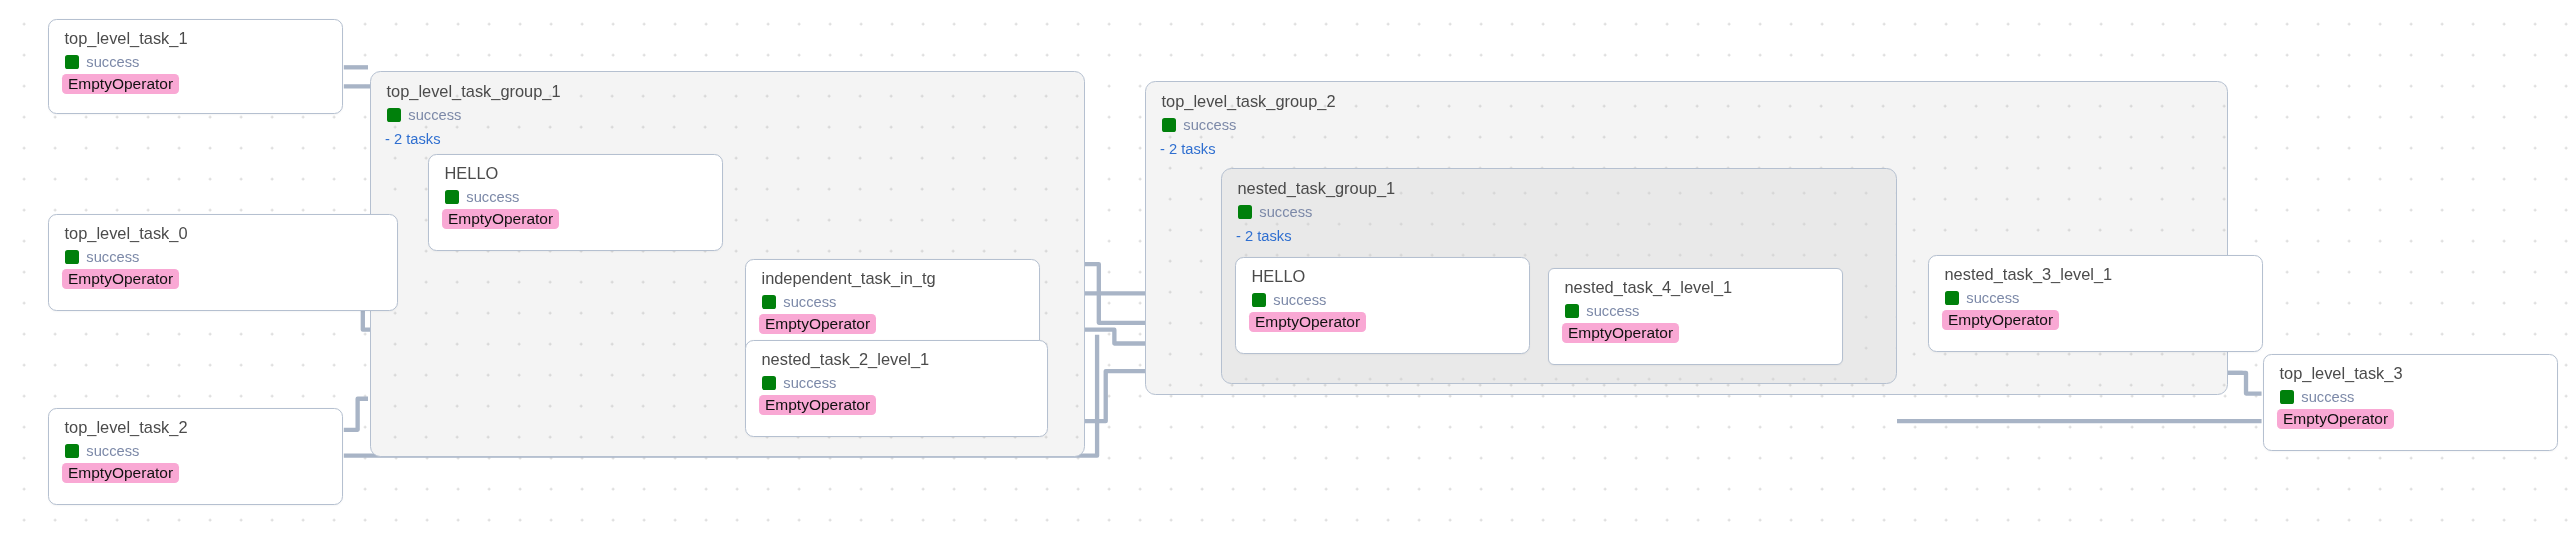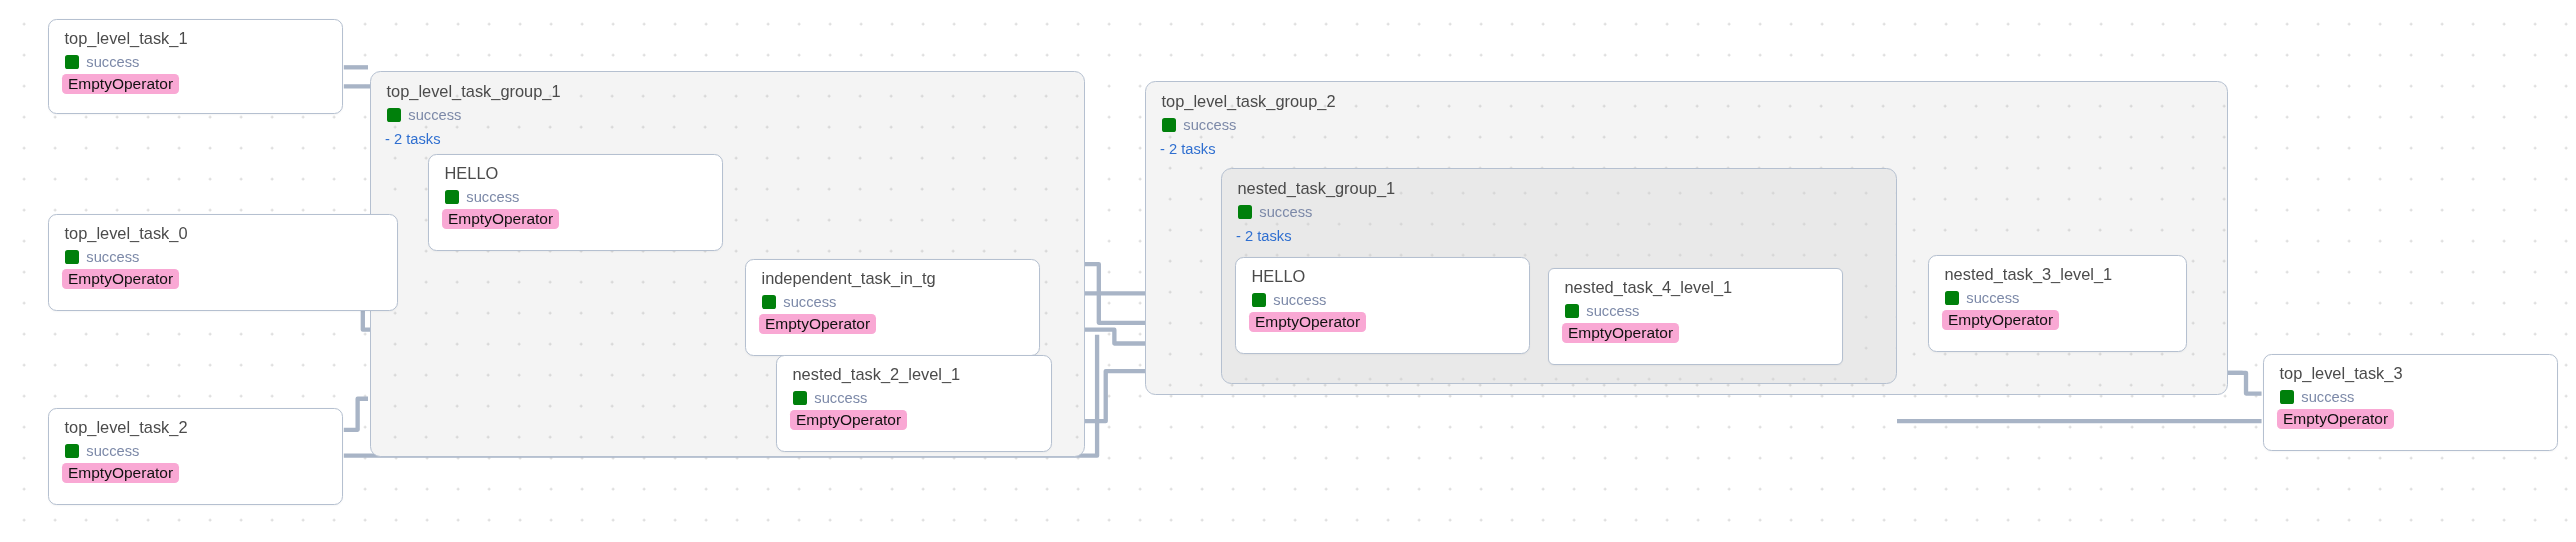--- a/index.html
+++ b/index.html
@@ -186,21 +186,21 @@
 
   <div class="node" style="left:745px;top:220px;width:295px;height:97px;margin-top:39px;">
     <div class="node-title">independent_task_in_tg</div>
     <div class="node-status">
       <span class="sq"></span>
       <span class="status-label">success</span>
     </div>
     <div class="op">EmptyOperator</div>
   </div>
 
-  <div class="node" style="left:745px;top:355px;width:276px;height:97px;margin-left:31px;">
+  <div class="node" style="left:745px;top:340px;width:303px;height:97px;">
     <div class="node-title">nested_task_2_level_1</div>
     <div class="node-status">
       <span class="sq"></span>
       <span class="status-label">success</span>
     </div>
     <div class="op">EmptyOperator</div>
   </div>
 
   <div class="node" style="left:1235px;top:257px;width:295px;height:97px;">
     <div class="node-title">HELLO</div>
@@ -213,21 +213,21 @@
 
   <div class="node" style="left:1548px;top:268px;width:295px;height:97px;border-radius:6px;">
     <div class="node-title">nested_task_4_level_1</div>
     <div class="node-status">
       <span class="sq"></span>
       <span class="status-label">success</span>
     </div>
     <div class="op">EmptyOperator</div>
   </div>
 
-  <div class="node" style="left:1928px;top:255px;width:259px;height:97px;">
+  <div class="node" style="left:1928px;top:255px;width:335px;height:97px;">
     <div class="node-title">nested_task_3_level_1</div>
     <div class="node-status">
       <span class="sq"></span>
       <span class="status-label">success</span>
     </div>
     <div class="op">EmptyOperator</div>
   </div>
 
   <div class="node" style="left:2263px;top:354px;width:295px;height:97px;">
     <div class="node-title">top_level_task_3</div>

